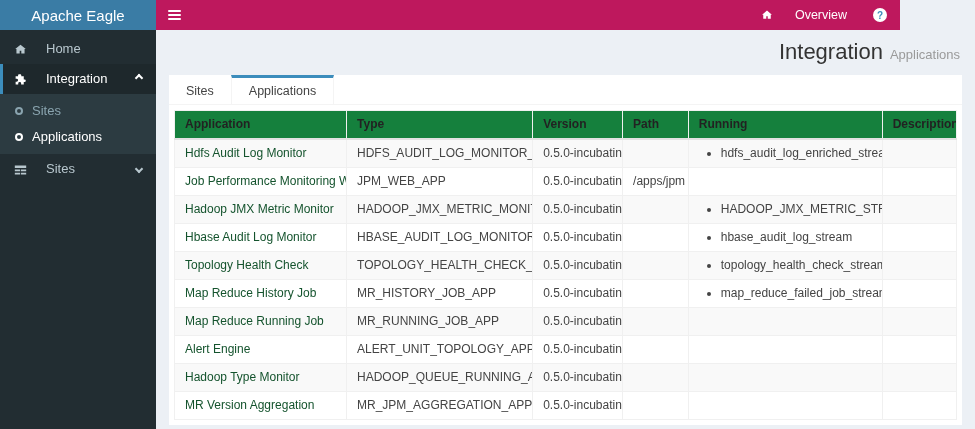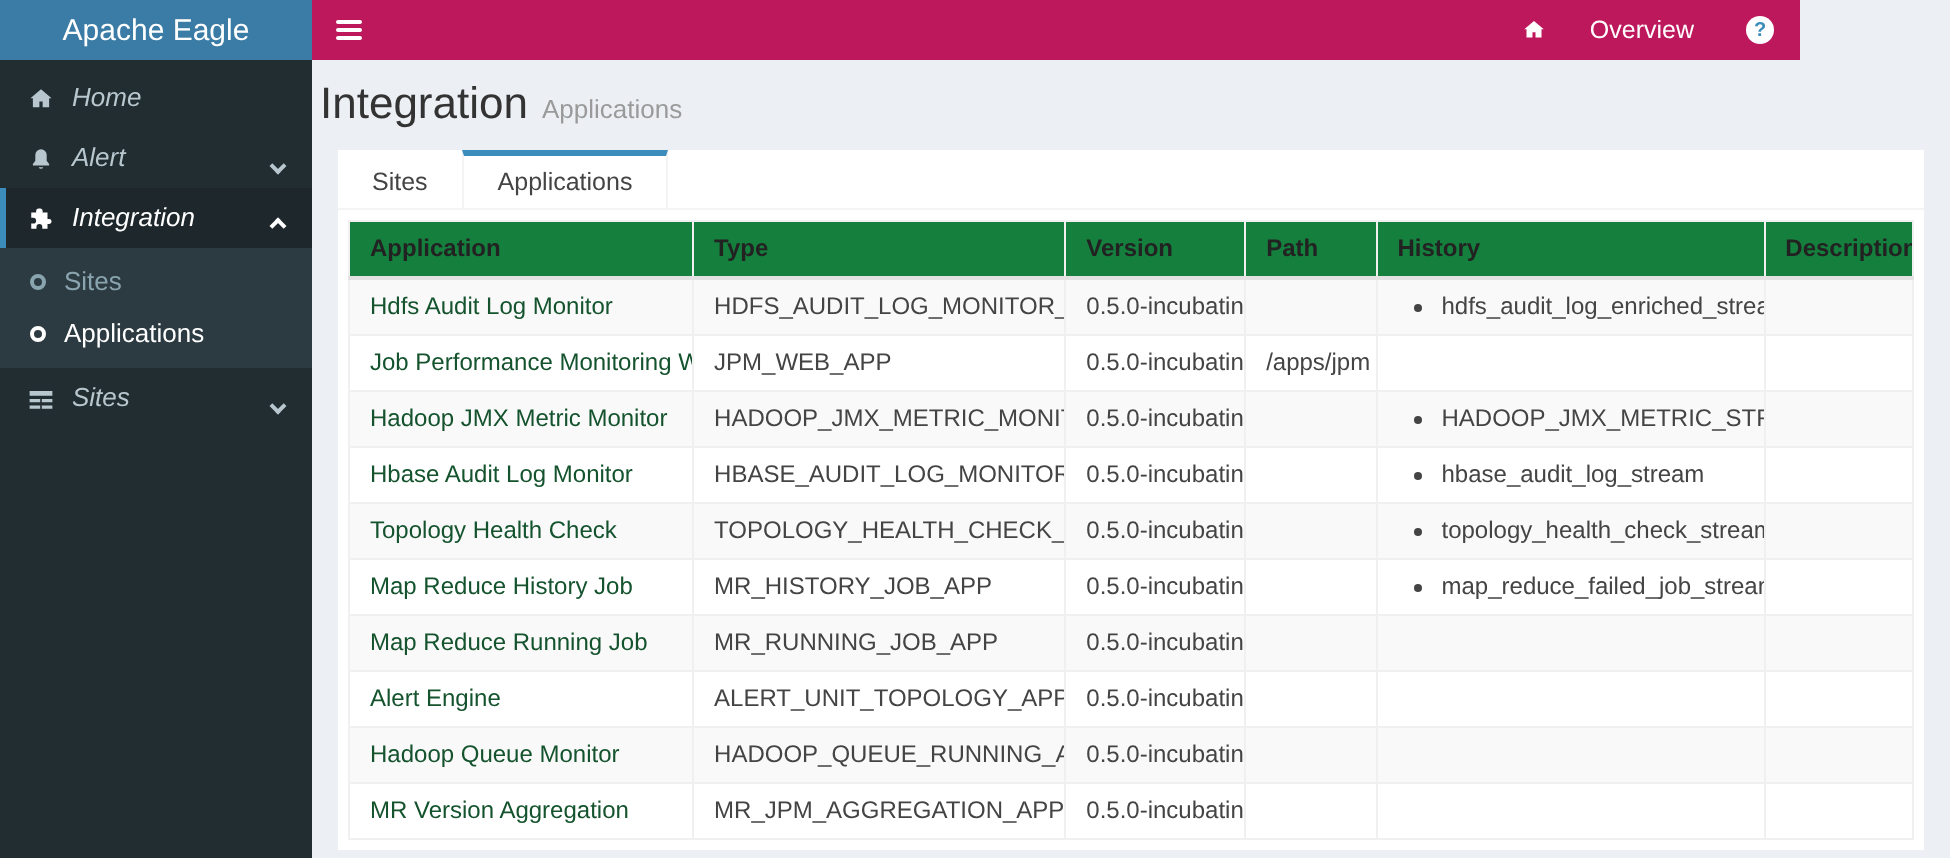--- a/index.html
+++ b/index.html
@@ -19,37 +19,37 @@
     display:flex; flex-direction:column; align-items:center; justify-content:center; gap:2px; cursor:pointer; }
   .hamburger i { display:block; width:13px; height:2px; background:#fff; border-radius:1px; }
   .nav-right { position:absolute; right:0; top:0; height:30px; display:flex; align-items:stretch; }
   .nav-link { display:flex; align-items:center; gap:22px; padding:0 13px; color:#fff; font-size:12.5px; cursor:pointer;justify-content:center; }
   .nav-link svg { width:12px; height:12px; fill:#fff; }
   .qcircle { width:14px; height:14px; border-radius:50%; background:#fff; color:#3c8dbc;
     font-size:10px; font-weight:bold; display:flex; align-items:center; justify-content:center; }
   
   .sidebar { position:absolute; top:30px; left:0; width:156px; height:399px; background:#222d32; z-index:4; }
   .menu { list-style:none; margin:0; padding:4px 0 0 0; font-size:13px; color:#b8c7ce; }
-  .menu-item { display:flex; align-items:flex-end; gap:9px; padding:8px 12px 8px 11px;
-    border-left:3px solid transparent; cursor:pointer; line-height:14px;font-style:italic; }
+  .menu-item { display:flex; align-items:center; gap:19px; padding:8px 12px 8px 11px;
+    border-left:3px solid transparent; cursor:pointer; line-height:14px; }
   .menu-item svg { width:13px; height:13px; fill:currentColor; flex-shrink:0; }
   .menu-item .label { flex:1; }
   .menu-item.active { background:#1e282c; color:#fff; border-left-color:#3c8dbc; }
   .chev { display:inline-block; width:6px; height:6px; border-left:2px solid currentColor;
     border-bottom:2px solid currentColor; margin-right:2px; }
   .chev-left { transform:rotate(-45deg); }
   .chev-down { transform:rotate(135deg); margin-top:-3px; }
   .submenu { list-style:none; margin:0; padding:4px 0; background:#2c3b41; }
   .menu-sub-item { display:flex; align-items:center; gap:9px; padding:6px 10px 6px 15px;
     color:#8aa4af; cursor:pointer; line-height:14px; }
   .menu-sub-item.active { color:#fff; }
   .circle-o { width:8px; height:8px; border:2px solid currentColor; border-radius:50%; flex-shrink:0; }
   
   .main { position:absolute; left:156px; top:30px; width:819px; height:399px; background:#ecf0f5; overflow:hidden; }
-  .content-header { padding:10px 15px 8px 4px; }
+  .content-header { padding:10px 15px 8px 32px;text-align:right; }
   .content-header h1 { margin:0; font-size:22px; font-weight:normal; color:#333; line-height:24px; }
   .content-header .subtitle { font-size:13px; color:#9a9a9a; margin-left:7px; font-weight:normal; }
   .tabbox { margin:0 13px; }
   .tabs { display:flex; list-style:none; margin:0; padding:0; background:#fff; border-bottom:1px solid #f4f4f4; }
   .tab { padding:7px 17px 6px; font-size:12.5px; color:#444; border-top:3px solid transparent; cursor:pointer; line-height:13px; }
   .tab.active { border-top-color:#3c8dbc; border-left:1px solid #f4f4f4; border-right:1px solid #f4f4f4; }
   .tabcontent { background:#fff; padding:5px; }
   table { width:100%; border-collapse:collapse; font-size:12px; color:#444; table-layout:fixed; }
   th, td { border:1px solid #f0f0f0; padding:6px 10px; text-align:left; vertical-align:middle; line-height:15px;
     overflow:hidden; white-space:nowrap; }
@@ -83,27 +83,20 @@
   </div>
 </div>
 
 <div class="sidebar">
   <ul class="menu">
     <li class="menu-item">
       <svg viewBox="0 0 16 16">
           <path d="M8 2L1.5 7.5H3V13h4V9.5h2V13h4V7.5h1.5L8 2z"></path>
         </svg>
       <span class="label">Home</span>
-    </li>
-    <li class="menu-item">
-      <svg viewBox="0 0 16 16">
-          <path d="M8 2a3.5 3.5 0 0 0-3.5 3.5V9L3 11v1h10v-1l-1.5-2V5.5A3.5 3.5 0 0 0 8 2zM6.6 13a1.5 1.5 0 0 0 2.8 0H6.6z"></path>
-        </svg>
-      <span class="label">Alert</span>
-      <span class="chev chev-left"></span>
     </li>
     <li class="menu-item active">
       <svg viewBox="0 0 16 16">
           <path d="M6.5 1.5c-.9 0-1.5.7-1.5 1.5v1H2v3.2h1.2a1.8 1.8 0 1 1 0 3.6H2V14h3.2v-1.2a1.8 1.8 0 1 1 3.6 0V14H12v-3h1a1.5 1.5 0 1 0 0-3h-1V4h-3V3c0-.8-.6-1.5-1.5-1.5z"></path>
         </svg>
       <span class="label">Integration</span>
       <span class="chev chev-down"></span>
     </li>
     <li style="list-style:none">
       <ul class="submenu">
@@ -147,21 +140,21 @@
           <col style="width:8.4%">
             <col style="width:24.8%">
             <col style="width:9.5%">
         </colgroup>
         <thead>
           <tr>
             <th>Application</th>
             <th>Type</th>
             <th>Version</th>
             <th>Path</th>
-            <th>History</th>
+            <th>Running</th>
             <th>Description</th>
           </tr>
         </thead>
         <tbody>
   <tr>
     <td><a class="app-link">Hdfs Audit Log Monitor</a></td>
     <td>HDFS_AUDIT_LOG_MONITOR_APP</td>
     <td>0.5.0-incubating</td>
     <td></td>
     <td>
@@ -245,21 +238,21 @@
   <tr>
     <td><a class="app-link">Alert Engine</a></td>
     <td>ALERT_UNIT_TOPOLOGY_APP</td>
     <td>0.5.0-incubating</td>
     <td></td>
     <td></td>
     <td></td>
   </tr>
 
   <tr>
-    <td><a class="app-link">Hadoop Queue Monitor</a></td>
+    <td><a class="app-link">Hadoop Type Monitor</a></td>
     <td>HADOOP_QUEUE_RUNNING_APP</td>
     <td>0.5.0-incubating</td>
     <td></td>
     <td></td>
     <td></td>
   </tr>
 
   <tr>
     <td><a class="app-link">MR Version Aggregation</a></td>
     <td>MR_JPM_AGGREGATION_APP</td>

